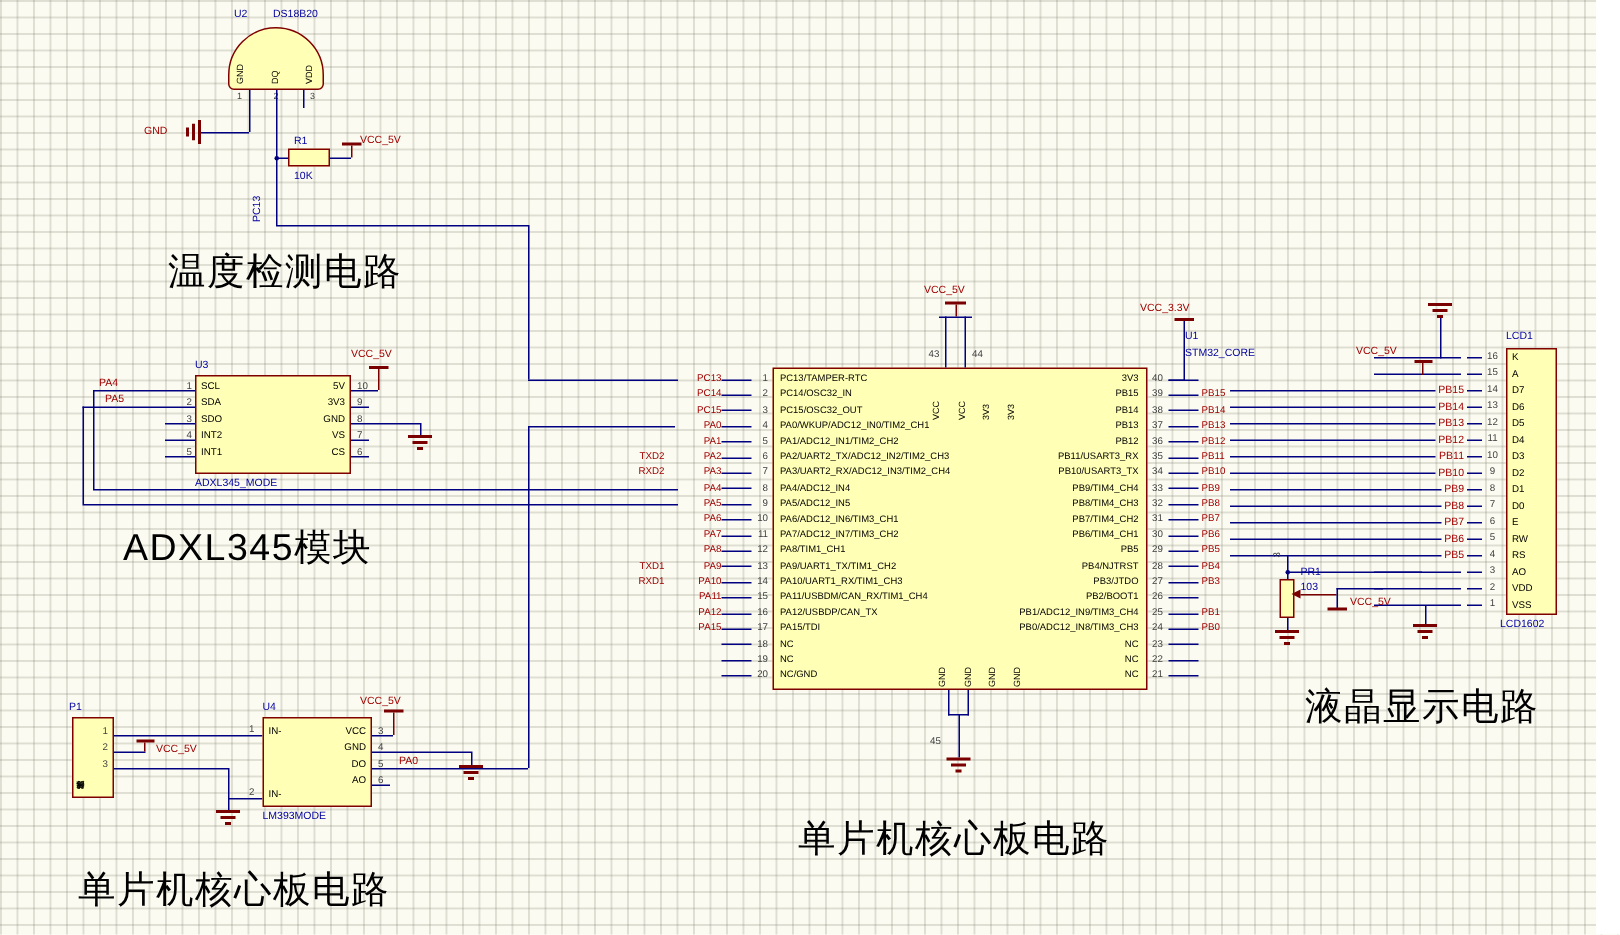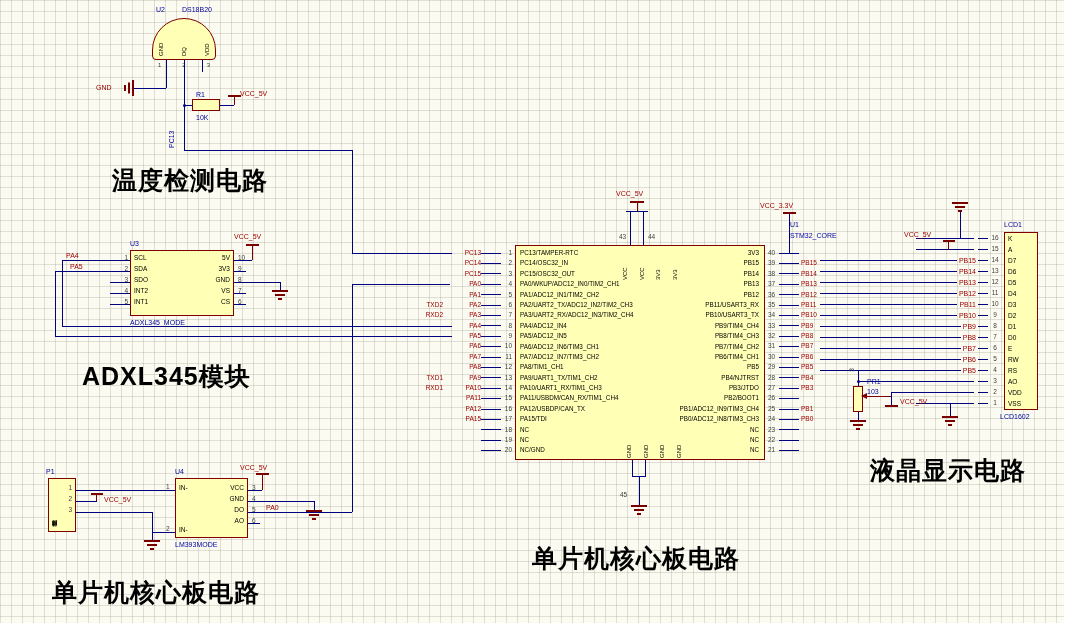--- a/index.html
+++ b/index.html
@@ -12,21 +12,21 @@
 .wh,.wv{position:absolute;background:#000080;}
 .wh{height:1px;}
 .wv{width:1px;}
 .pw{background:#7a0000;}
 .vbar{position:absolute;height:2px;background:#7a0000;}
 .comp{position:absolute;background:#ffffb5;border:1px solid #800000;}
 .nl{position:absolute;font-size:7px;color:#a00000;white-space:nowrap;line-height:1;}
 .bl{position:absolute;font-size:7px;color:#0000a0;white-space:nowrap;line-height:1;}
 .num6{position:absolute;font-size:6.5px;color:#3f3f3f;white-space:nowrap;line-height:1;}
 .rot{writing-mode:vertical-rl;transform:rotate(180deg);}
-.title{position:absolute;font-size:25px;font-weight:700;color:#000;white-space:nowrap;letter-spacing:1px;}
+.title{position:absolute;font-size:25px;font-weight:400;color:#000;white-space:nowrap;letter-spacing:1px;}
 .dot{position:absolute;width:3px;height:3px;border-radius:50%;background:#000080;}
 .tri{position:absolute;width:0;height:0;border-top:3px solid transparent;border-bottom:3px solid transparent;border-right:6px solid #7a0000;}
 .gndd{position:absolute;width:16px;height:10px;}
 .gndd i{position:absolute;left:50%;transform:translateX(-50%);height:2px;background:#7a0000;}
 .gndd i:nth-child(1){top:0;width:16px;}
 .gndd i:nth-child(2){top:4px;width:10px;}
 .gndd i:nth-child(3){top:8px;width:4px;}
 .gndl{position:absolute;width:14px;height:16px;}
 .gndl i{position:absolute;top:50%;transform:translateY(-50%);width:2px;background:#7a0000;}
 .gndl i:nth-child(1){left:12px;height:16px;}
@@ -163,21 +163,21 @@
     <i class="wh" style="left:234px;top:271px;width:12px"></i>
     <i class="wh" style="left:234px;top:282px;width:46px"></i>
     <i class="wv" style="left:280px;top:282px;height:8px"></i>
     <div class="gndd" style="left:272px;top:290px">
         <i></i>
         <i></i>
         <i></i>
       </div>
     <i class="wh" style="left:234px;top:293px;width:12px"></i>
     <i class="wh" style="left:234px;top:304px;width:12px"></i>
-    <div class="title" style="left:82px;top:360px">ADXL345模块</div>
+    <div class="title" style="left:82px;top:348px">ADXL345模块</div>
   </div>
 
   <div>
     <span class="bl" style="left:46px;top:468px">P1</span>
     <div class="comp" style="left:48px;top:478px;width:28px;height:54px"></div>
     <span class="rot" style="position:absolute;left:50px;top:481px;font-size:5.5px;color:#000;height:50px">脉搏传感器</span>
     <div class="rows c11 nums ra" style="left:62px;top:482px;width:10px">
 
     <div class="nrow">1</div>
         <div class="nrow">2</div>

